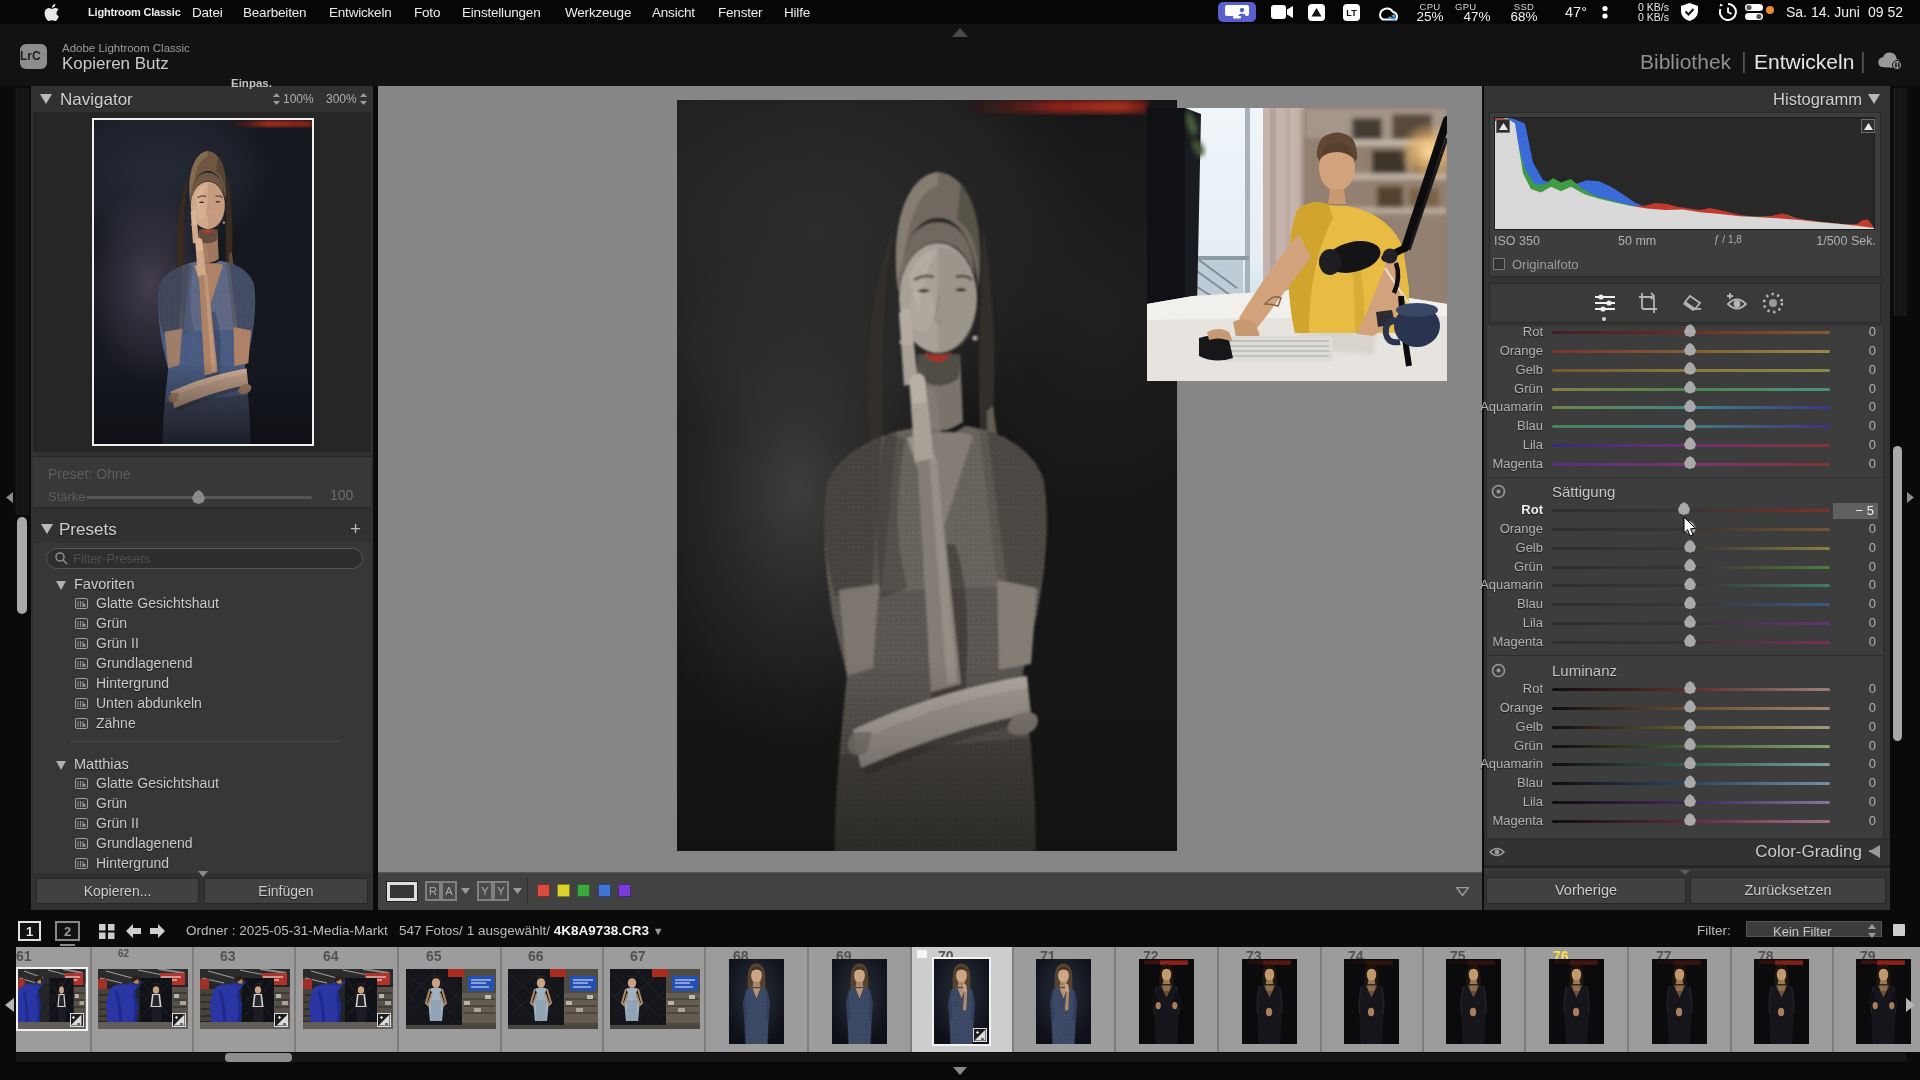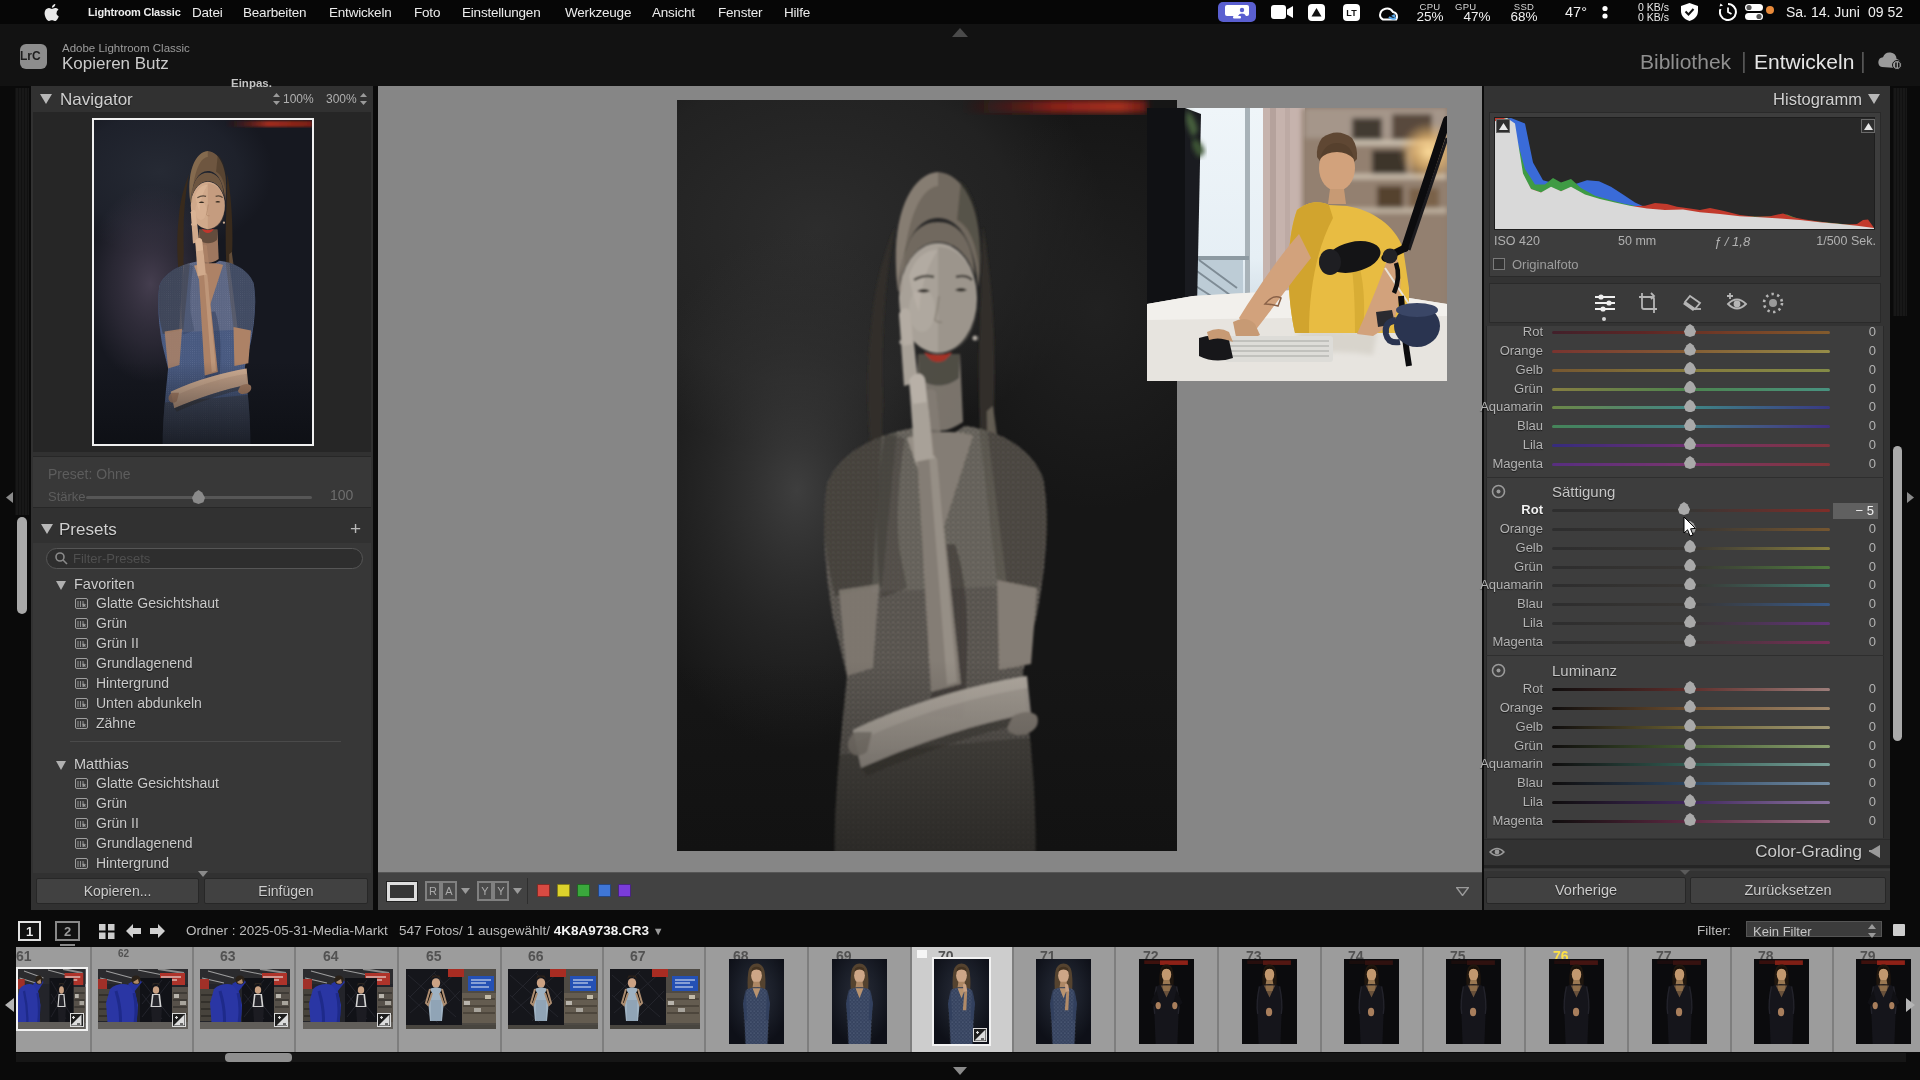--- a/index.html
+++ b/index.html
@@ -533,23 +533,23 @@
   </svg>
 <div class="a" style="left:1496px;top:119px;width:14px;height:14px;background:#2e2e2e;border:1px solid #6a6a6a"></div>
 <svg class="a" style="left:1499px;top:123px" width="9" height="7" viewBox="0 0 9 7">
     <path d="M4.5 0 L9 7 H0z" fill="#e8e8e8"></path>
   </svg>
 <div class="a" style="left:1861px;top:119px;width:14px;height:14px;background:#2e2e2e;border:1px solid #6a6a6a"></div>
 <svg class="a" style="left:1864px;top:123px" width="9" height="7" viewBox="0 0 9 7">
     <path d="M4.5 0 L9 7 H0z" fill="#e8e8e8"></path>
   </svg>
 <div class="a" style="left:1494px;top:234px;color:#b0b0b0;font-size:12.5px"></div>
-<div class="a" style="left:1494px;top:234px;color:#b0b0b0;font-size:12.5px">ISO 420</div>
+<div class="a" style="left:1494px;top:234px;color:#b0b0b0;font-size:12.5px">ISO 350</div>
 <div class="a" style="left:1618px;top:234px;color:#b0b0b0;font-size:12.5px">50 mm</div>
-<div class="a" style="left:1714px;top:234px;color:#b0b0b0;font-size:13px;font-style:italic">ƒ / 1,8</div>
+<div class="a" style="left:1714px;top:234px;color:#b0b0b0;font-size:10px;">ƒ / 1,8</div>
 <div class="a" style="left:1796px;top:234px;width:80px;text-align:right;color:#b0b0b0;font-size:12.5px">1/500 Sek.</div>
 <div class="a" style="left:1493px;top:258px;width:12px;height:12px;border:1px solid #7a7a7a;background:#333"></div>
 <div class="a" style="left:1512px;top:257px;color:#9c9c9c;font-size:13px">Originalfoto</div>
 <div class="a" style="left:1489px;top:283px;width:392px;height:40px;background:#3a3a3a;border:1px solid #2a2a2a"></div>
 <svg class="a" style="left:1594px;top:292px" width="22" height="22" viewBox="0 0 22 22">
 <g stroke="#f0f0f0" stroke-width="2" fill="none">
       <path d="M1 5 h20 M1 11 h20 M1 17 h20"></path>
     </g>
 <circle cx="7" cy="5" r="2.6" fill="#f0f0f0"></circle>
     <circle cx="15" cy="11" r="2.6" fill="#f0f0f0"></circle>
@@ -727,21 +727,21 @@
     <rect x="9" y="8.5" width="6.5" height="6.5" fill="#cdcdcd"></rect>
   </svg>
 <svg class="a" style="left:125px;top:923px" width="17" height="16" viewBox="0 0 17 16">
     <path d="M8 1 L1 8 L8 15 V11 H16 V5 H8 z" fill="#d0d0d0"></path>
   </svg>
 <svg class="a" style="left:149px;top:923px" width="17" height="16" viewBox="0 0 17 16">
     <path d="M9 1 L16 8 L9 15 V11 H1 V5 H9 z" fill="#d0d0d0"></path>
   </svg>
 <div class="a" style="left:186px;top:923px;color:#bcbcbc;font-size:13.5px">Ordner : 2025-05-31-Media-Markt&nbsp;&nbsp; 547 Fotos/ 1 ausgewählt/ <span style="color:#f2f2f2;font-weight:bold">4K8A9738.CR3</span> <span style="color:#9a9a9a;font-size:11px">▼</span></div>
 <div class="a" style="left:1697px;top:923px;color:#bcbcbc;font-size:13.5px">Filter:</div>
-<div class="a" style="left:1746px;top:921px;width:136px;height:16px;background:#3c3c3c;border:1px solid #555;color:#c6c6c6;font-size:13px;line-height:19px;padding-left:6px">Kein Filter</div>
+<div class="a" style="left:1746px;top:921px;width:136px;height:16px;background:#3c3c3c;border:1px solid #555;color:#c6c6c6;font-size:13px;line-height:19px;padding-left:26px">Kein Filter</div>
 <svg class="a" style="left:1868px;top:924px" width="8" height="14" viewBox="0 0 8 14">
     <path d="M4 0 L8 5 H0z" fill="#9a9a9a"></path>
     <path d="M4 14 L8 9 H0z" fill="#9a9a9a"></path>
   </svg>
 <div class="a" style="left:1893px;top:924px;width:12px;height:12px;background:#cdcdcd;border-radius:1px"></div>
 <div class="a" style="left:16px;top:947px;width:1890px;height:105px;background:#9c9c9c"></div>
 <div class="a" style="left:16px;top:947px;width:76px;height:105px;background:#9c9c9c;border-right:2px solid #7e7e7e"></div>
 <div class="a" style="left:16px;top:948px;width:40px;height:16px;color:#525252;font-size:14px;font-weight:bold">61</div>
 <div class="a" style="left:16px;top:967px;width:71.5px;height:64px;background:#f2f2f2"></div>
 <svg class="a" style="left:18px;top:969px" width="67.5" height="60" viewBox="0 0 90 60" preserveAspectRatio="none">

